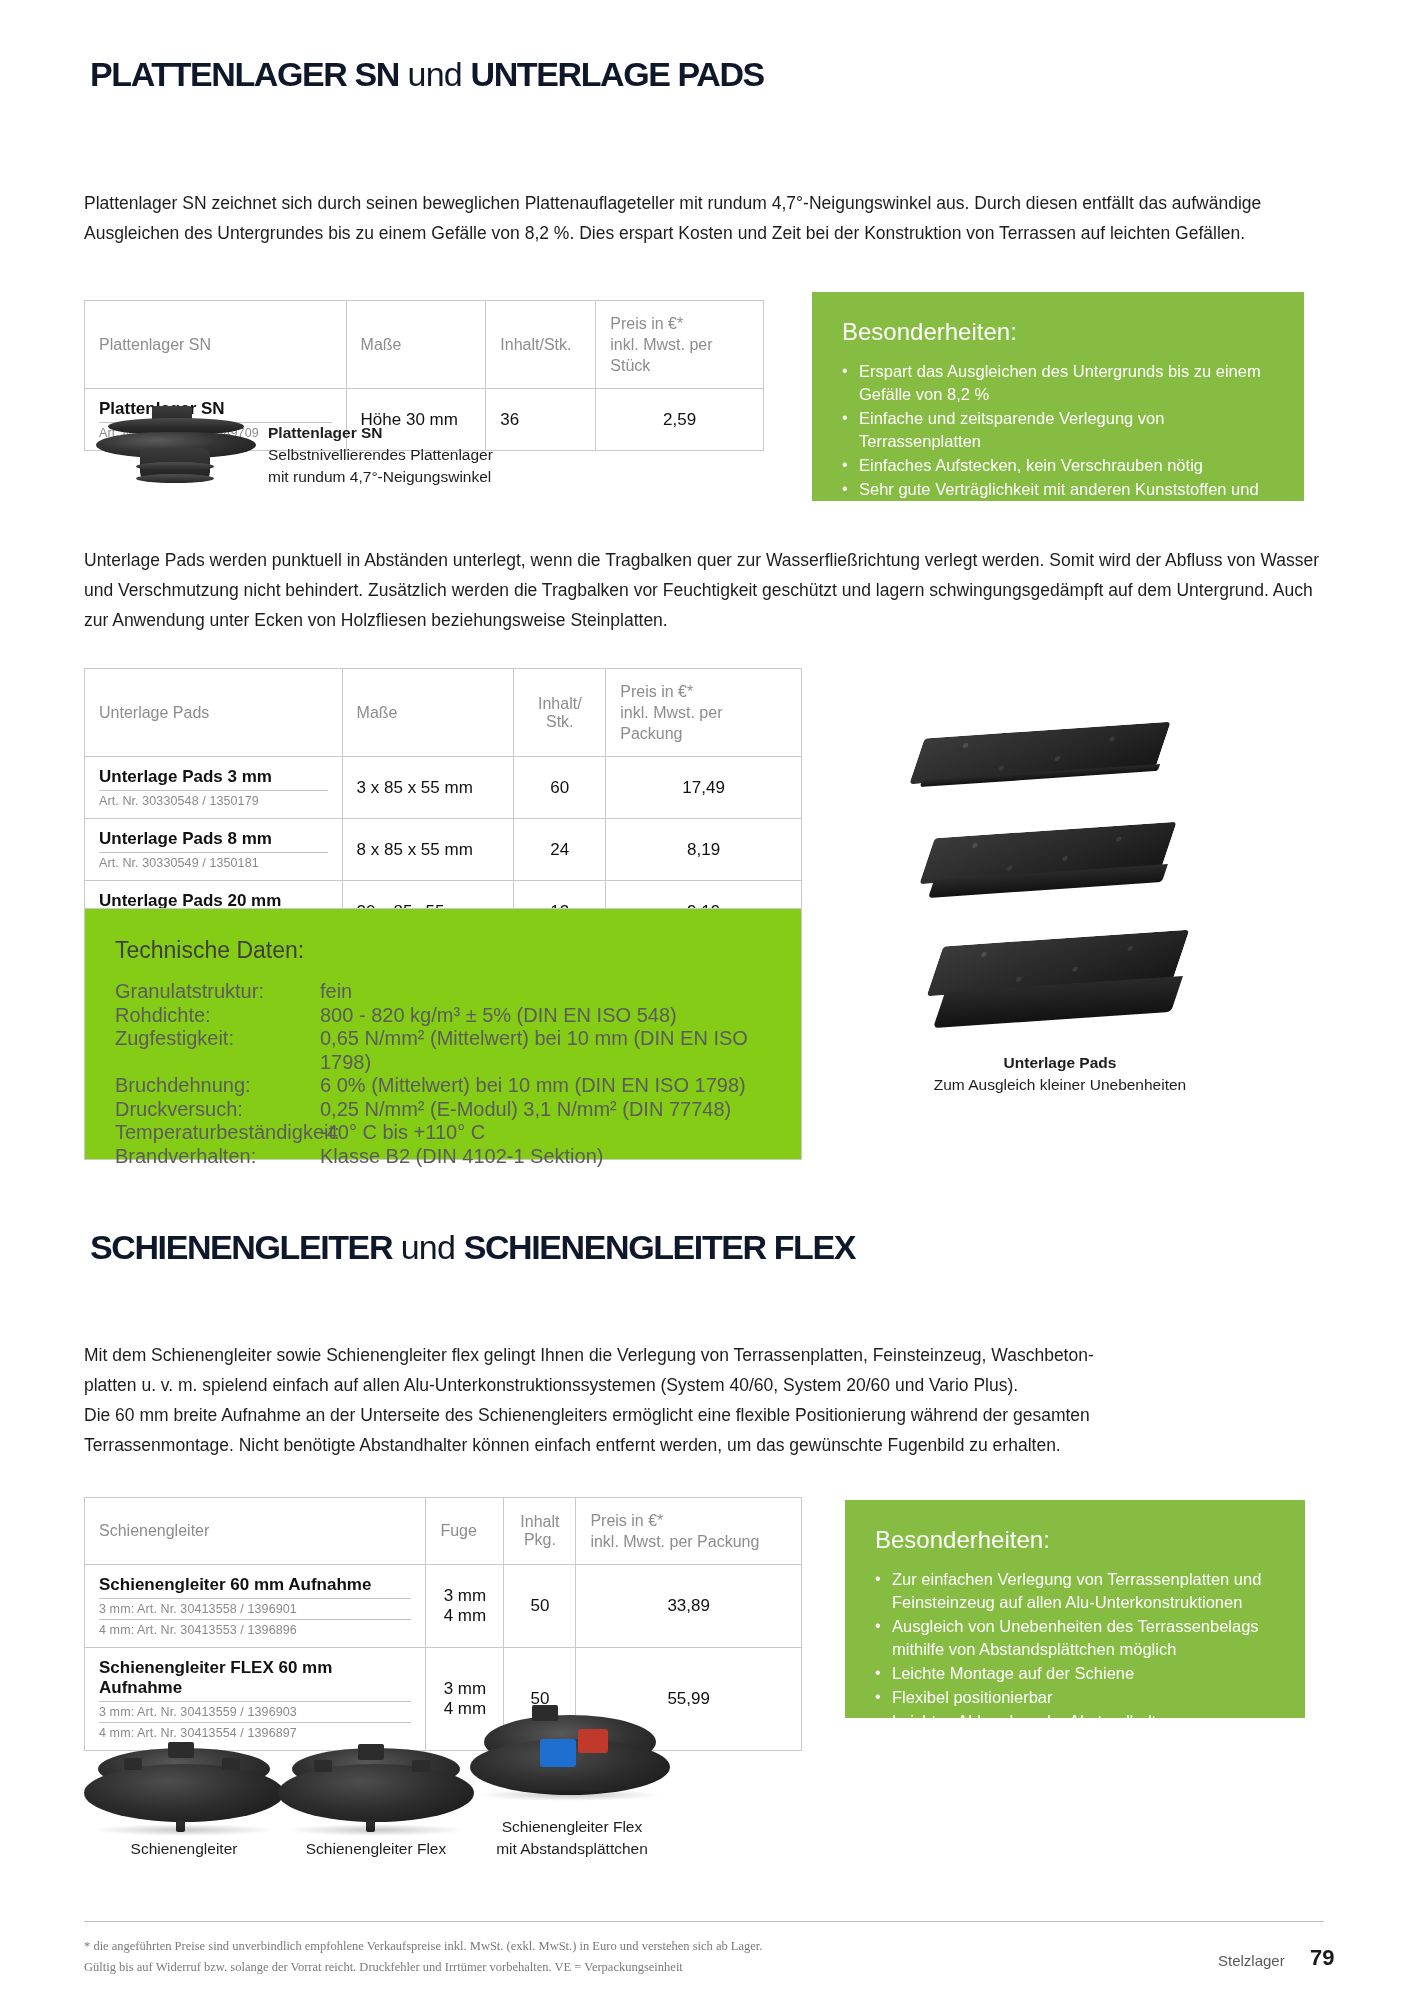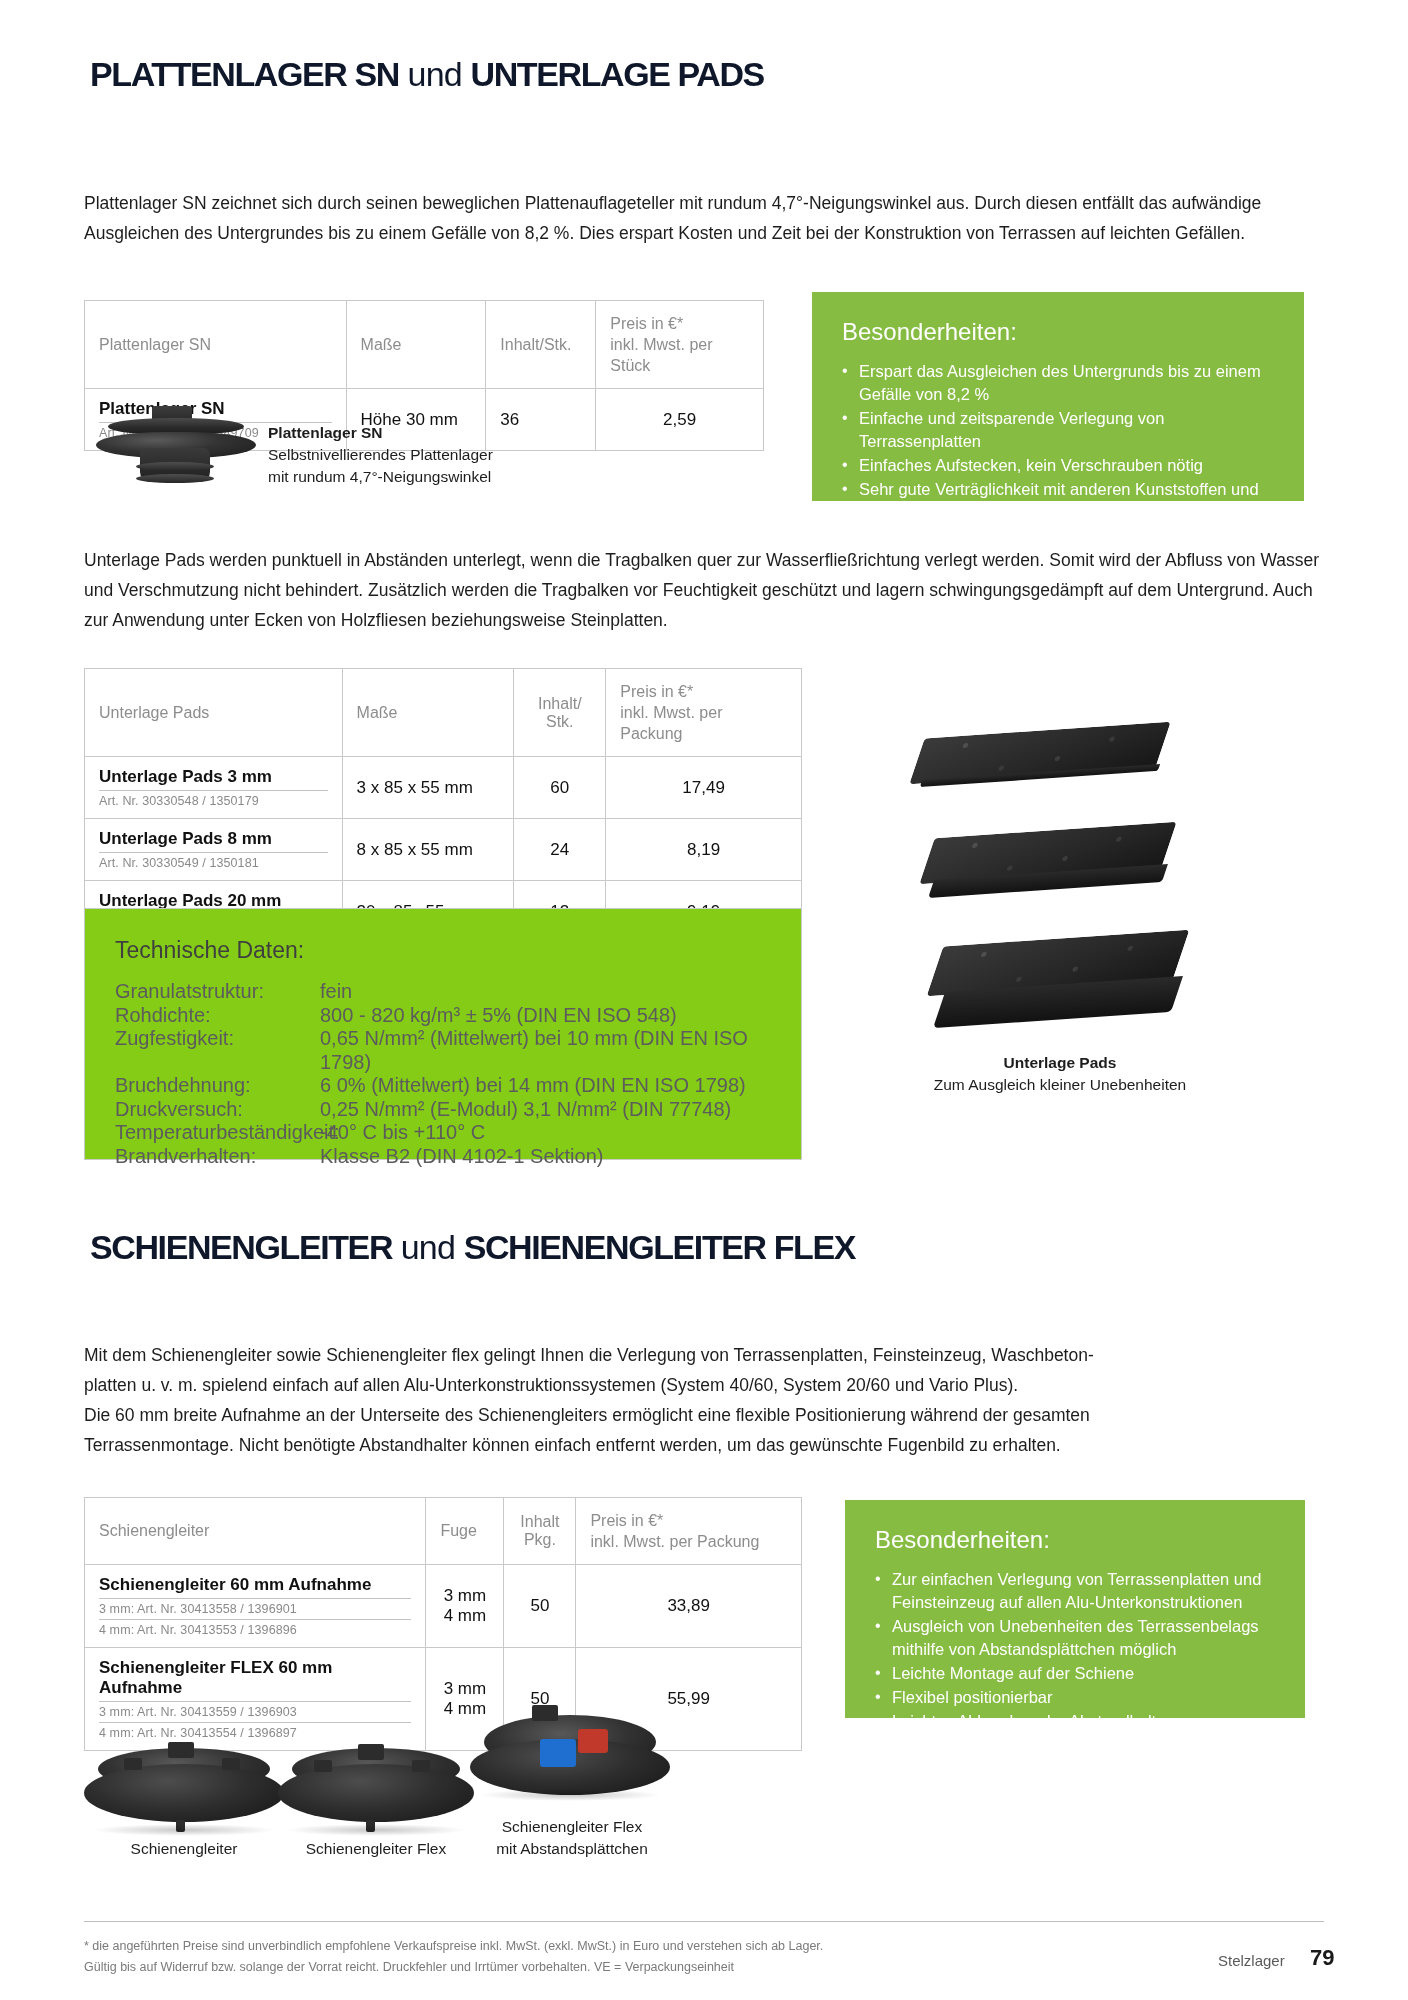--- a/index.html
+++ b/index.html
@@ -351,21 +351,21 @@
     <div class="techrow">
       <div class="k">Rohdichte:</div>
       <div class="v">800 - 820 kg/m³ ± 5% (DIN EN ISO 548)</div>
     </div>
     <div class="techrow">
       <div class="k">Zugfestigkeit:</div>
       <div class="v">0,65 N/mm² (Mittelwert) bei 10 mm (DIN EN ISO 1798)</div>
     </div>
     <div class="techrow">
       <div class="k">Bruchdehnung:</div>
-      <div class="v">6 0% (Mittelwert) bei 14 mm (DIN EN ISO 1798)</div>
+      <div class="v">6 0% (Mittelwert) bei 10 mm (DIN EN ISO 1798)</div>
     </div>
     <div class="techrow">
       <div class="k">Druckversuch:</div>
       <div class="v">0,25 N/mm² (E-Modul) 3,1 N/mm² (DIN 77748)</div>
     </div>
     <div class="techrow">
       <div class="k">Temperaturbeständigkeit:</div>
       <div class="v">-40° C bis +110° C</div>
     </div>
     <div class="techrow">
@@ -490,20 +490,20 @@
   </div>
   <div class="cap" style="left:272px; top:1838px; width:208px;">
     <span>Schienengleiter Flex</span>
   </div>
   <div class="cap" style="left:462px; top:1816px; width:220px;">
     <span>Schienengleiter Flex</span><br>
     <span>mit Abstandsplättchen</span>
   </div>
 
   <div class="foot-rule" style="top:1921px;"></div>
-  <div class="foot-txt" style="top:1936px;">
+  <div class="foot-txt" style="top:1936px;font-family:Liberation Serif, serif;">
     <div>* die angeführten Preise sind unverbindlich empfohlene Verkaufspreise inkl. MwSt. (exkl. MwSt.) in Euro und verstehen sich ab Lager.</div>
     <div>Gültig bis auf Widerruf bzw. solange der Vorrat reicht. Druckfehler und Irrtümer vorbehalten. VE = Verpackungseinheit</div>
   </div>
   <div class="foot-right" style="left:1218px; top:1952px;">Stelzlager</div>
   <div class="foot-pg" style="left:1310px; top:1945px;">79</div>
 
 </div>
 
 </body></html>

